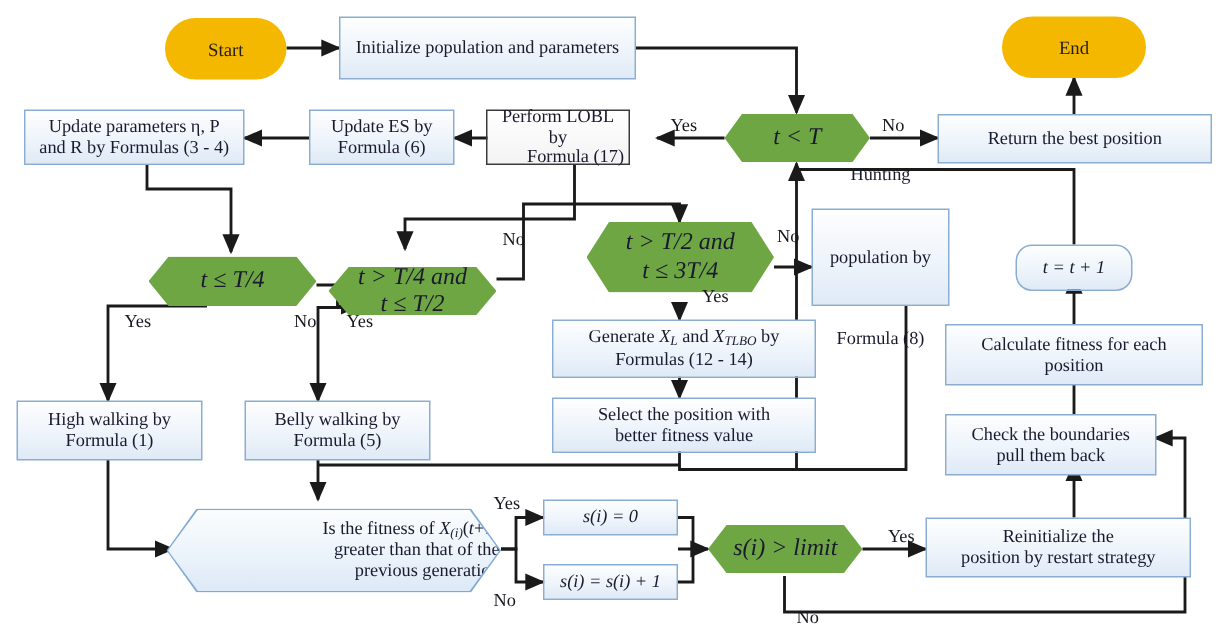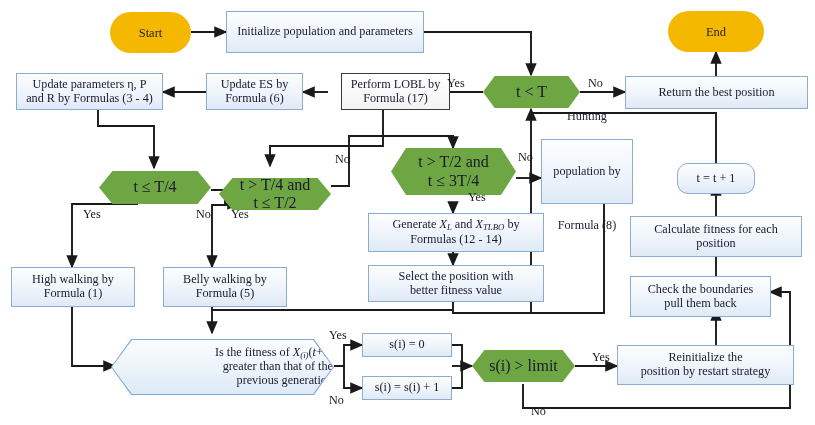--- a/index.html
+++ b/index.html
@@ -59,21 +59,21 @@
     display:flex;align-items:flex-end;justify-content:center;text-align:center;
     font-size:12.2px;line-height:1.14;
   }
   
   .elabel{
     position:absolute;
     font-size:12.2px;
     color:#17171f;
     white-space:nowrap;
   }
-  .ital{}
+  .ital{font-style:italic;}
   .sub{font-size:0.72em;vertical-align:-0.25em;font-style:italic;}
   .hexg-wrap{position:absolute;}
   .hexg-wrap .gsh{
     position:absolute;inset:0;
     clip-path:polygon(12% 0,88% 0,100% 50%,88% 100%,12% 100%,0 50%);
     background:#6FA644;
     display:flex;align-items:center;justify-content:center;text-align:center;
     line-height:1.15;
   }
   .nowrap{white-space:nowrap;}
@@ -196,21 +196,21 @@
   <div class="node proc" style="left:16px;top:73px;width:147px;height:37px;flex-direction:column;">
     <span>Update parameters η, P</span>
     <span>and R by Formulas (3 - 4)</span>
   </div>
 
   <div class="node proc" style="left:206px;top:73px;width:97px;height:37px;flex-direction:column;">
     <span>Update ES by</span>
     <span>Formula (6)</span>
   </div>
 
-  <div class="node proc dark" style="left:341px;top:73px;width:109px;height:37px;flex-direction:column;">
+  <div class="node proc dark" style="left:324px;top:73px;width:96px;height:37px;flex-direction:column;align-items:flex-end;">
     <span>Perform LOBL by</span>
     <span>Formula (17)</span>
   </div>
 
   <div class="hexg-wrap" style="left:483px;top:76px;width:97px;height:32px;">
     <div class="gsh">
       <span class="ital">t &lt; T</span>
     </div>
   </div>
 

